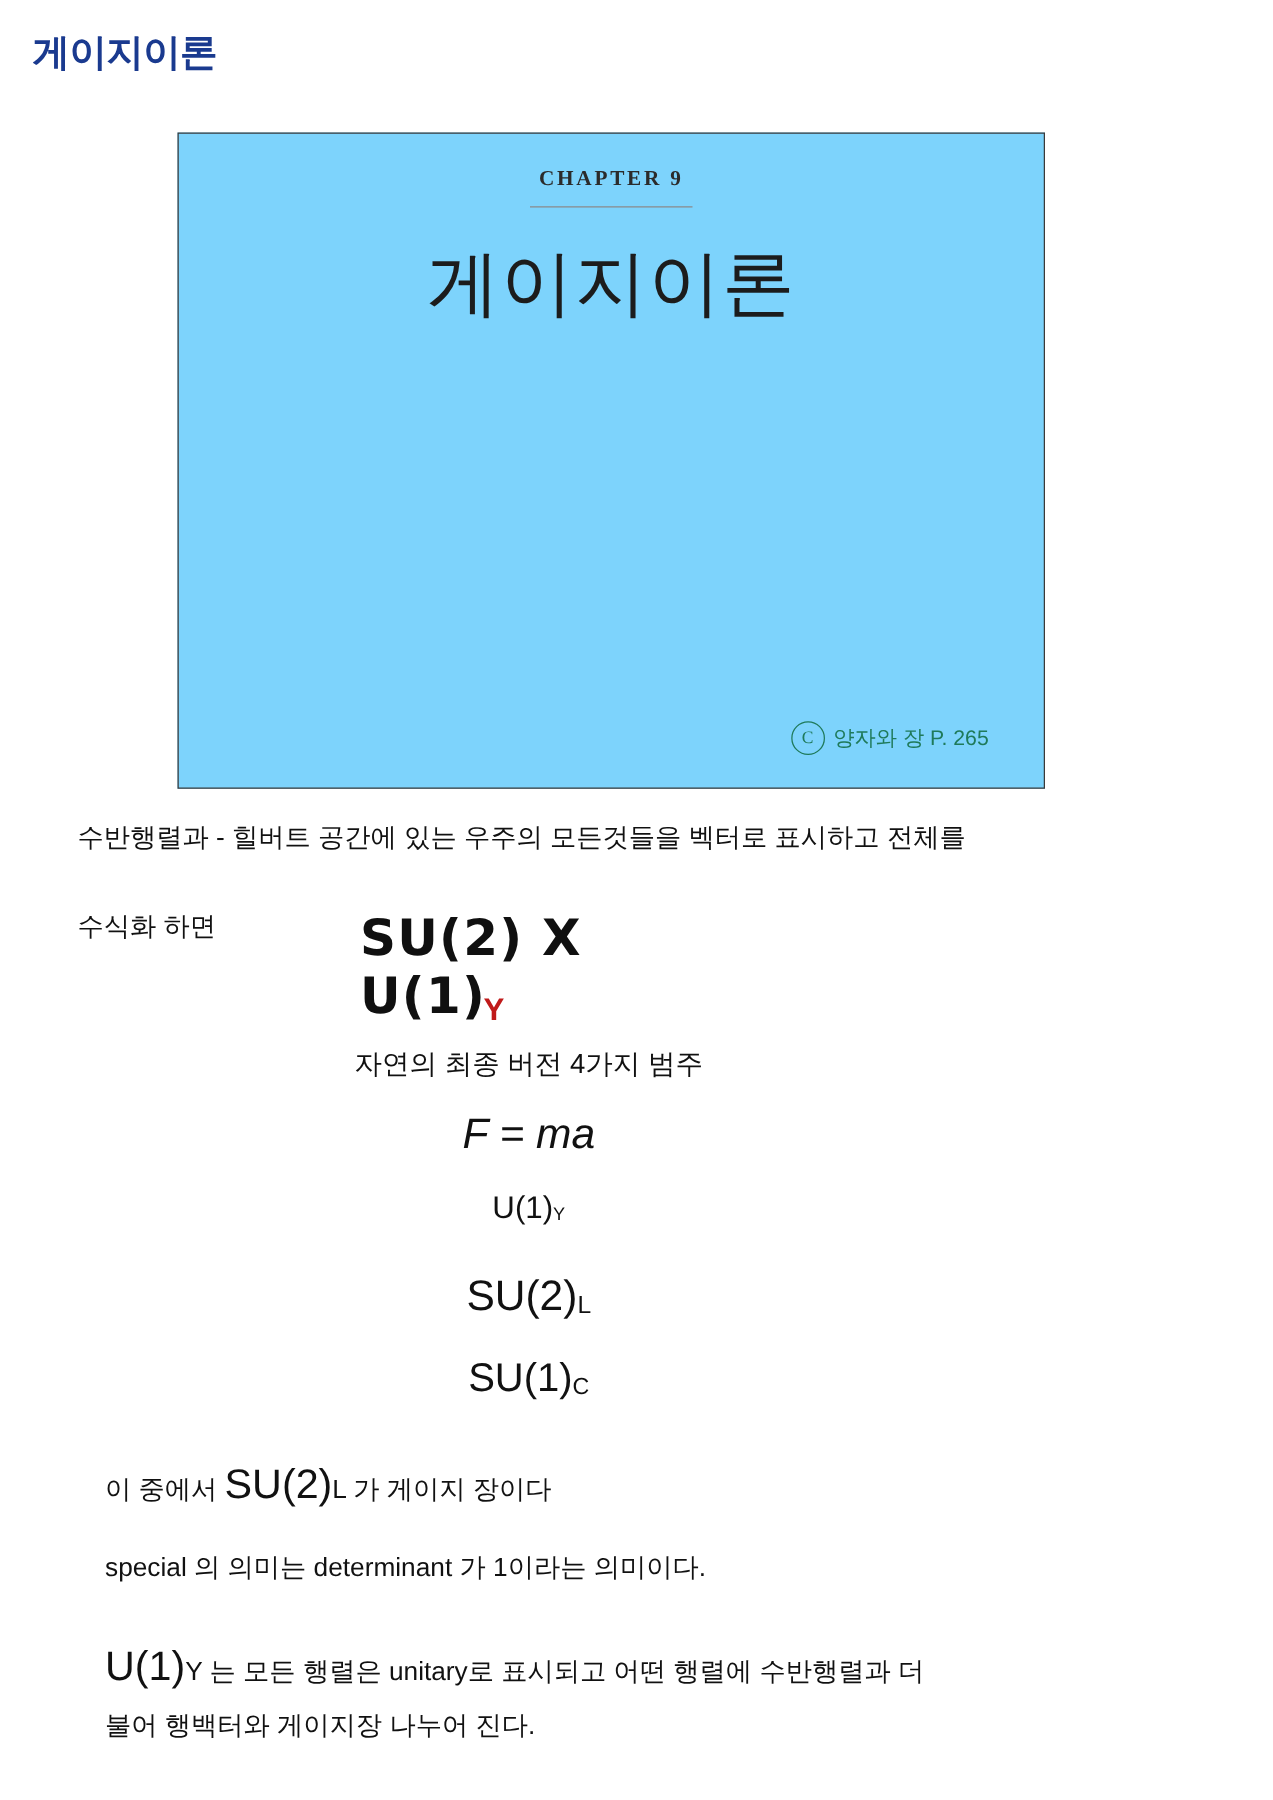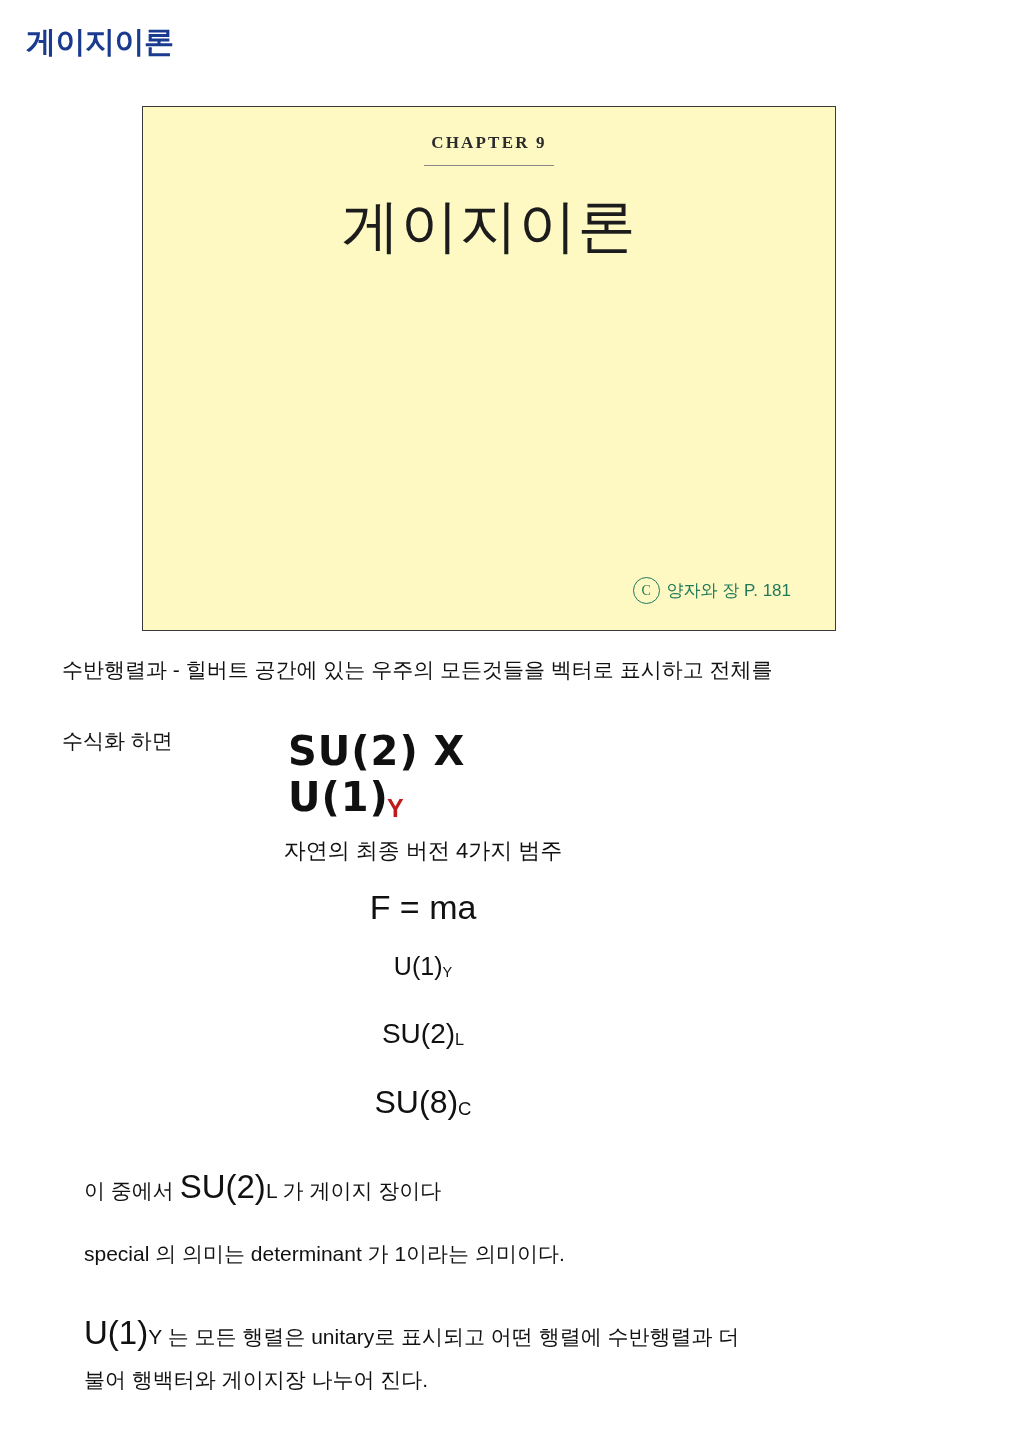--- a/index.html
+++ b/index.html
@@ -27,21 +27,21 @@
   }
 
   
   .quote-card {
     position: absolute;
     left: 142px;
     top: 106px;
     width: 694px;
     height: 525px;
     border: 1px solid #3a3a3a;
-    background: #fef9c3;
+    background: #7dd3fc;
     box-sizing: border-box;
   }
   .chapter-label {
     margin-top: 26px;
     text-align: center;
     font-family: "Liberation Serif", serif;
     font-size: 17px;
     letter-spacing: 2.2px;
     color: #2b2b2b;
     font-weight: 600;
@@ -128,23 +128,23 @@
   }
 
   .center-line {
     position: absolute;
     width: 846px;
     text-align: center;
     color: #111;
     white-space: nowrap;
   }
   .cat-heading { top: 836px; font-size: 22px; }
-  .grp1 { top: 888px; font-size: 34px; }
+  .grp1 { top: 888px; font-size: 34px; font-style: italic; }
   .grp2 { top: 952px; font-size: 25px; }
-  .grp3 { top: 1018px; font-size: 28px; }
+  .grp3 { top: 1018px; font-size: 34px; }
   .grp4 { top: 1084px; font-size: 32px; }
   .sub {
     font-size: 0.58em;
     vertical-align: -0.12em;
     letter-spacing: 0;
   }
 
   .p2 { left: 84px; top: 1168px; font-size: 21px; }
   .p2 .big { font-size: 33px; }
   .p3 { left: 84px; top: 1240px; font-size: 21px; }
@@ -156,21 +156,21 @@
 <body>
 
 <div class="page-title">게이지이론</div>
 
 <div class="quote-card">
   <div class="chapter-label">CHAPTER 9</div>
   <div class="chapter-rule"></div>
   <div class="chapter-title">게이지이론</div>
   <div class="quote-attr">
     <span class="c-circle">C</span>
-    <span>양자와 장 P. 181</span>
+    <span>양자와 장 P. 265</span>
   </div>
 </div>
 
 <div class="line p1a">수반행렬과 - 힐버트 공간에 있는 우주의 모든것들을 벡터로 표시하고 전체를</div>
 <div class="line p1b">수식화 하면</div>
 
 <div class="handwriting">
   <span class="hw-text">SU(2) X U(1)</span><span class="hw-sub">Y</span>
 </div>
 
@@ -179,21 +179,21 @@
 <div class="center-line grp1">
   <span>F = ma</span><span class="sub"></span>
 </div>
 <div class="center-line grp2">
   <span>U(1)</span><span class="sub">Y</span>
 </div>
 <div class="center-line grp3">
   <span>SU(2)</span><span class="sub">L</span>
 </div>
 <div class="center-line grp4">
-  <span>SU(8)</span><span class="sub">C</span>
+  <span>SU(1)</span><span class="sub">C</span>
 </div>
 
 <div class="line p2">
   <span>이 중에서</span>
   <span class="big">SU(2)</span><span>L</span><span> 가 게이지 장이다</span>
 </div>
 
 <div class="line p3">special 의 의미는 determinant 가  1이라는 의미이다.</div>
 
 <div class="line p4">

